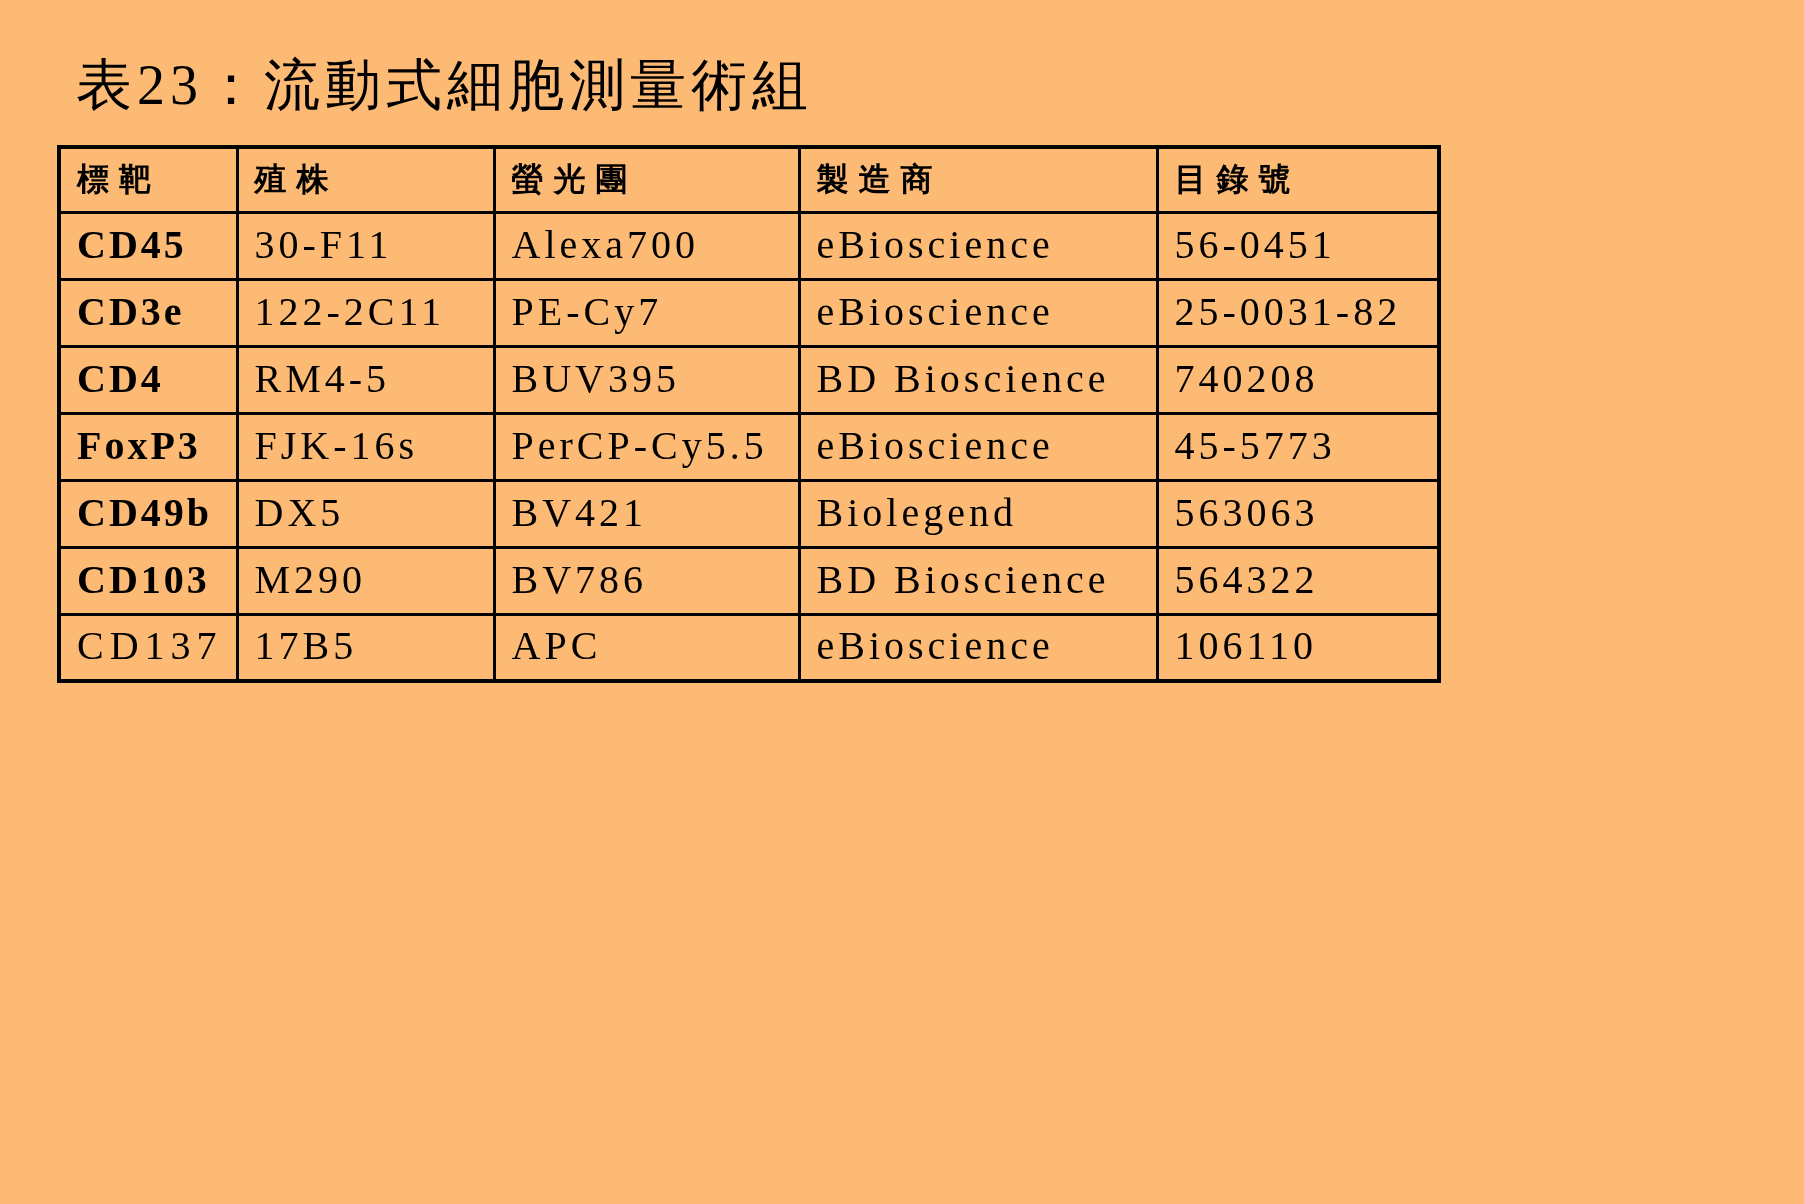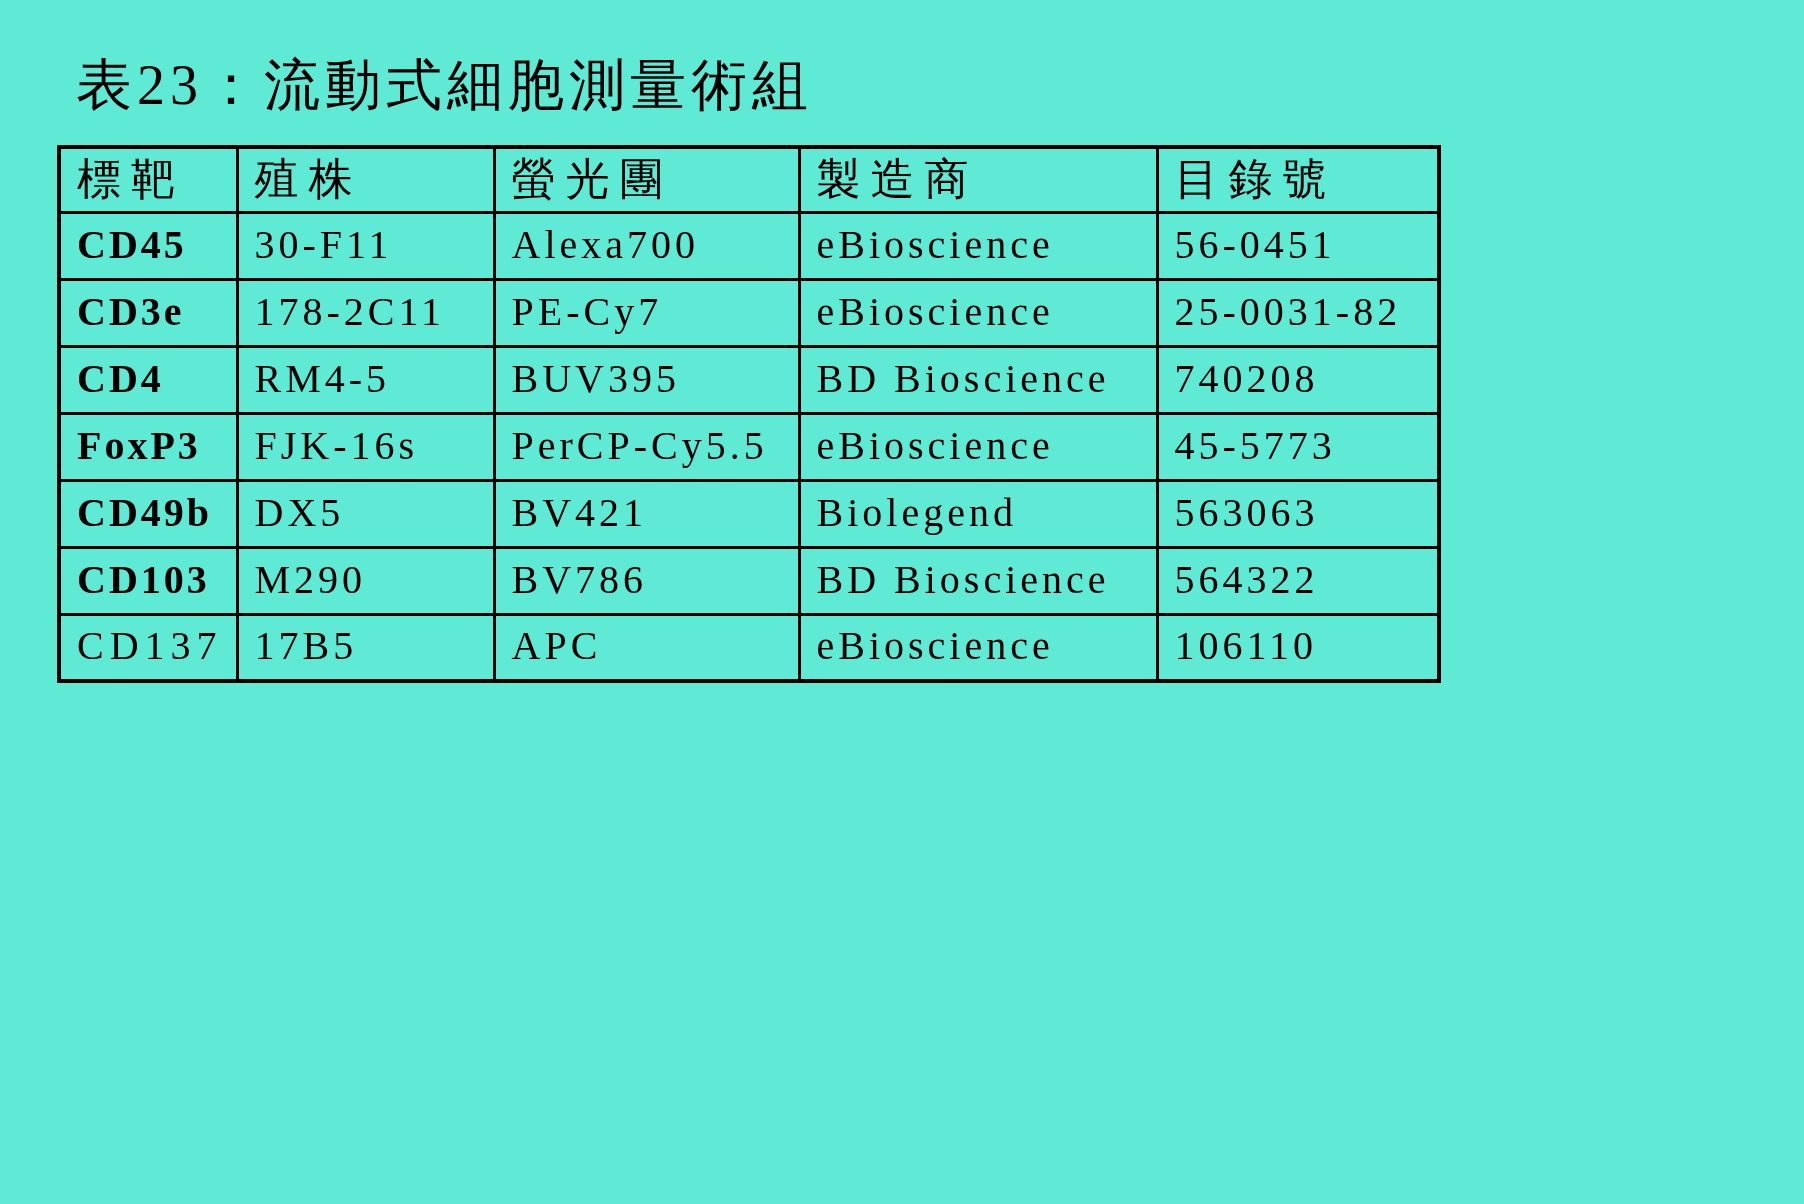--- a/index.html
+++ b/index.html
@@ -6,21 +6,21 @@
     margin: 0;
     padding: 0;
     background: #ffffff;
     color: #000000;
     font-family: "Liberation Serif", "DejaVu Serif", serif;
   }
   .page {
     position: relative;
     width: 1804px;
     height: 1204px;
-    background: #5eead4;
+    background: #fdba74;
     overflow: hidden;
   }
   .doc-title {
     position: absolute;
     left: 76px;
     top: 48px;
     font-size: 56px;
     letter-spacing: 5px;
     white-space: nowrap;
     font-weight: 400;
@@ -40,22 +40,22 @@
   col.c-catalog      { width: 282px; }
 
   th, td {
     border: 3px solid #000;
     text-align: left;
     overflow: hidden;
     white-space: nowrap;
   }
   thead tr { height: 65px; }
   thead th {
-    font-size: 44px;
-    font-weight: 400;
+    font-size: 32px;
+    font-weight: 700;
     letter-spacing: 10px;
     vertical-align: middle;
     padding: 0 0 0 16px;
   }
   tbody tr { height: 67px; }
   tbody td {
     font-size: 40px;
     letter-spacing: 4px;
     vertical-align: bottom;
     padding: 0 0 10px 16px;
@@ -97,21 +97,21 @@
     <tbody>
       <tr>
         <td class="col-target">CD45</td>
         <td>30-F11</td>
         <td>Alexa700</td>
         <td>eBioscience</td>
         <td>56-0451</td>
       </tr>
       <tr>
         <td class="col-target">CD3e</td>
-        <td>178-2C11</td>
+        <td>122-2C11</td>
         <td>PE-Cy7</td>
         <td>eBioscience</td>
         <td>25-0031-82</td>
       </tr>
       <tr>
         <td class="col-target">CD4</td>
         <td>RM4-5</td>
         <td>BUV395</td>
         <td>BD Bioscience</td>
         <td>740208</td>

